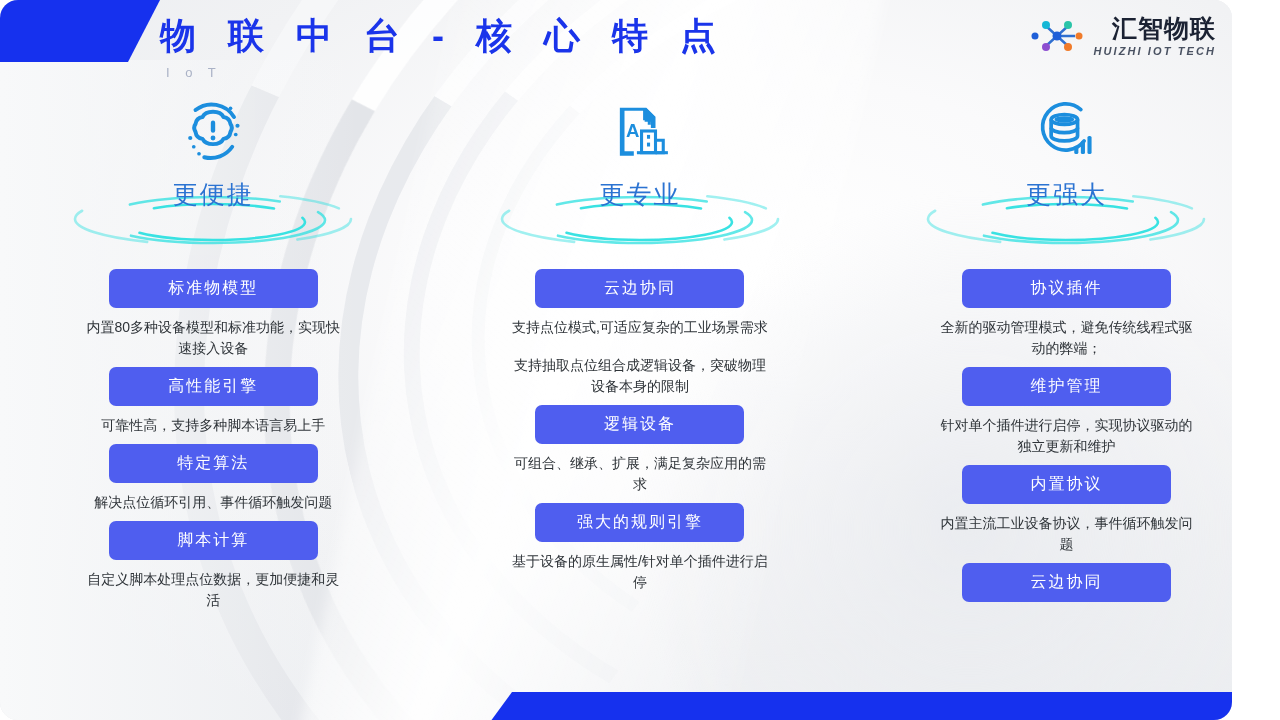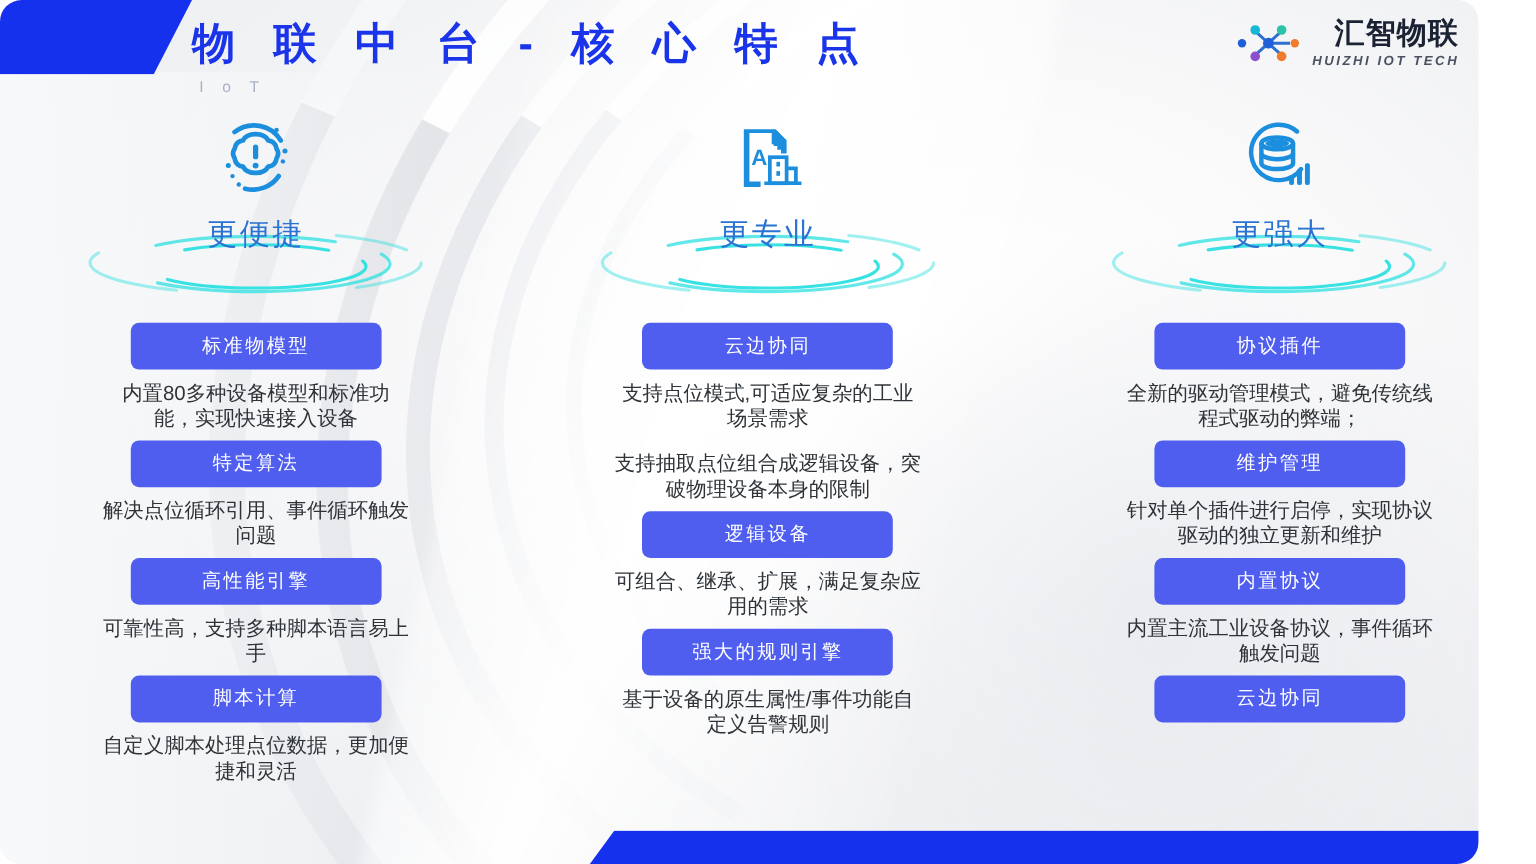--- a/index.html
+++ b/index.html
@@ -209,21 +209,21 @@
     font-size: 16px;
     display: flex;
     align-items: center;
     justify-content: center;
     letter-spacing: 2px;
   }
   .feat-desc {
     margin-top: 9px;
     width: 256px;
     text-align: center;
-    font-size: 17px;
+    font-size: 14px;
     line-height: 21px;
     color: #2e3338;
   }
 
   
   .btm-bar {
     position: absolute;
     left: 0; bottom: 0;
     width: 1280px; height: 28px;
     background: #1631ee;
@@ -304,26 +304,26 @@
             <ellipse cx="150" cy="30" rx="138" ry="26" stroke-dasharray="60 150 90 200" opacity=".45"></ellipse>
           </g>
         </svg>
       </div>
       <div class="feat-list">
         <div class="feat">
           <div class="pill">标准物模型</div>
           <div class="feat-desc">内置80多种设备模型和标准功能，实现快速接入设备</div>
         </div>
         <div class="feat">
+          <div class="pill">高性能引擎</div>
+          <div class="feat-desc">可靠性高，支持多种脚本语言易上手</div>
+        </div>
+        <div class="feat">
           <div class="pill">特定算法</div>
           <div class="feat-desc">解决点位循环引用、事件循环触发问题</div>
-        </div>
-        <div class="feat">
-          <div class="pill">高性能引擎</div>
-          <div class="feat-desc">可靠性高，支持多种脚本语言易上手</div>
         </div>
         <div class="feat">
           <div class="pill">脚本计算</div>
           <div class="feat-desc">自定义脚本处理点位数据，更加便捷和灵活</div>
         </div>
       </div>
     </div>
 
     <div class="col">
       <div class="col-icon">
@@ -360,21 +360,21 @@
         </div>
         <div class="feat">
           <div class="feat-desc">支持抽取点位组合成逻辑设备，突破物理设备本身的限制</div>
         </div>
         <div class="feat">
           <div class="pill">逻辑设备</div>
           <div class="feat-desc">可组合、继承、扩展，满足复杂应用的需求</div>
         </div>
         <div class="feat">
           <div class="pill">强大的规则引擎</div>
-          <div class="feat-desc">基于设备的原生属性/事件功能自定义告警规则</div>
+          <div class="feat-desc">基于设备的原生属性/针对单个插件进行启停</div>
         </div>
       </div>
     </div>
 
     <div class="col">
       <div class="col-icon">
         <svg viewBox="0 0 80 80" width="66" height="66" aria-hidden="true">
           <path d="M58 14 A28 28 0 1 0 62 52" fill="none" stroke="#1c8ede" stroke-width="4.5" stroke-linecap="round"></path>
           <g fill="none" stroke="#1c8ede" stroke-width="4.5">
             <ellipse cx="38" cy="26" rx="16" ry="6"></ellipse>

